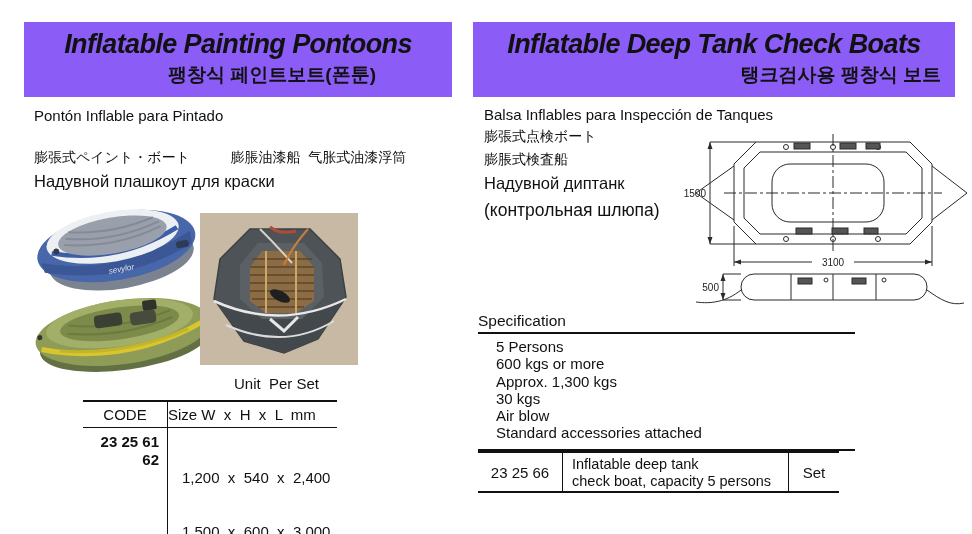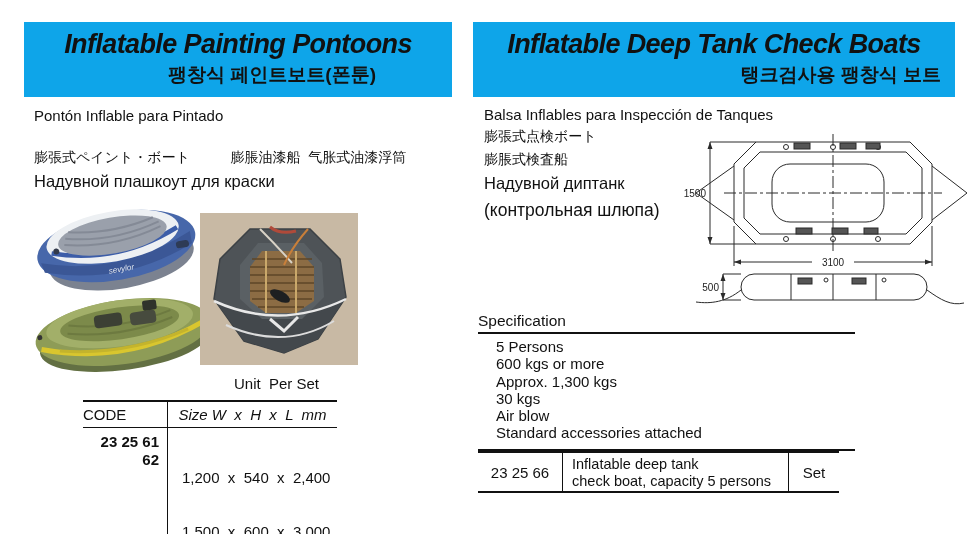--- a/index.html
+++ b/index.html
@@ -2,40 +2,40 @@
 <html><head>
 <meta charset="utf-8">
 <style>
   * { margin:0; padding:0; box-sizing:border-box; }
   html,body { background:#ffffff; }
   body { font-family:"Liberation Sans", sans-serif; color:#111; }
   .page { position:relative; width:972px; height:534px; background:#fff; overflow:hidden; }
   .abs { position:absolute; }
 
   
-  .header-box { background:#0ea5e9; }
+  .header-box { background:#8b5cf6; }
   .hdr-title { font-weight:bold; font-style:italic; font-size:27px; letter-spacing:-0.6px;
                text-align:center; white-space:nowrap; padding-top:7px; }
   .hdr-kr { font-weight:bold; font-size:19px; text-align:right; white-space:nowrap; margin-top:2px; }
 
   
   .lang-line { white-space:pre; }
   .es15 { font-size:15px; }
   .cjk14 { font-size:14px; }
   .ru16 { font-size:16.5px; }
   .ru17 { font-size:17.5px; }
   .mb5 { margin-bottom:5px; } .mb6 { margin-bottom:24px; } .mb7 { margin-bottom:7px; }
 
   
   .unit-label { width:254px; text-align:right; padding-right:18px; font-size:15px; white-space:pre; }
   .ltable { width:254px; border-top:2px solid #111; border-bottom:2px solid #111; font-size:15px; }
   .lrow { display:flex; }
   .lhead { border-bottom:1.5px solid #111; }
-  .lc1 { width:85px; border-right:1.5px solid #111; padding:4px 0; }
-  .lc2 { flex:1; text-align:center; padding:4px 0; white-space:pre;font-style:italic; }
+  .lc1 { width:85px; border-right:1.5px solid #111; text-align:center; padding:4px 0; }
+  .lc2 { flex:1; text-align:left; padding:4px 0; white-space:pre; }
   .lbody { display:flex; }
   .lbody .col-codes { width:85px; border-right:1.5px solid #111; padding:5px 8px 6px 0; text-align:right; font-weight:bold; line-height:18px; }
   .lbody .col-sizes { flex:1; padding:5px 0 6px 14px; line-height:18px; white-space:pre; }
 
   
   .spec-title { font-size:15.5px; }
   .spec-table { display:flex; border-top:2px solid #111; border-bottom:2px solid #111; padding:4px 0 7px; font-size:15px; }
   .spec-labels { width:134px; border-right:1.5px solid #111; padding-left:12px; }
   .spec-values { flex:1; padding-left:18px; }
   .spec-labels div, .spec-values div { line-height:17.3px; white-space:nowrap; }

